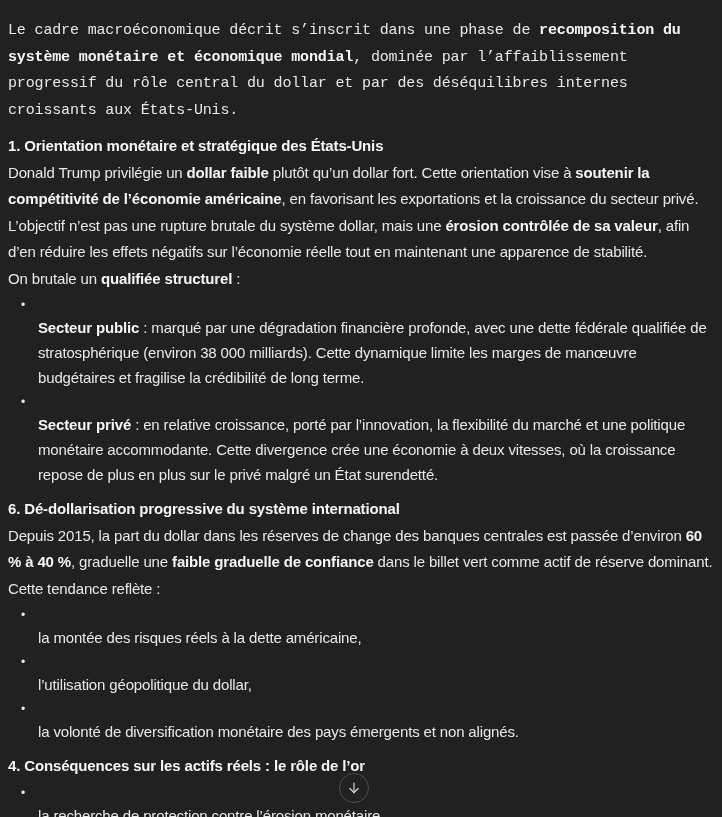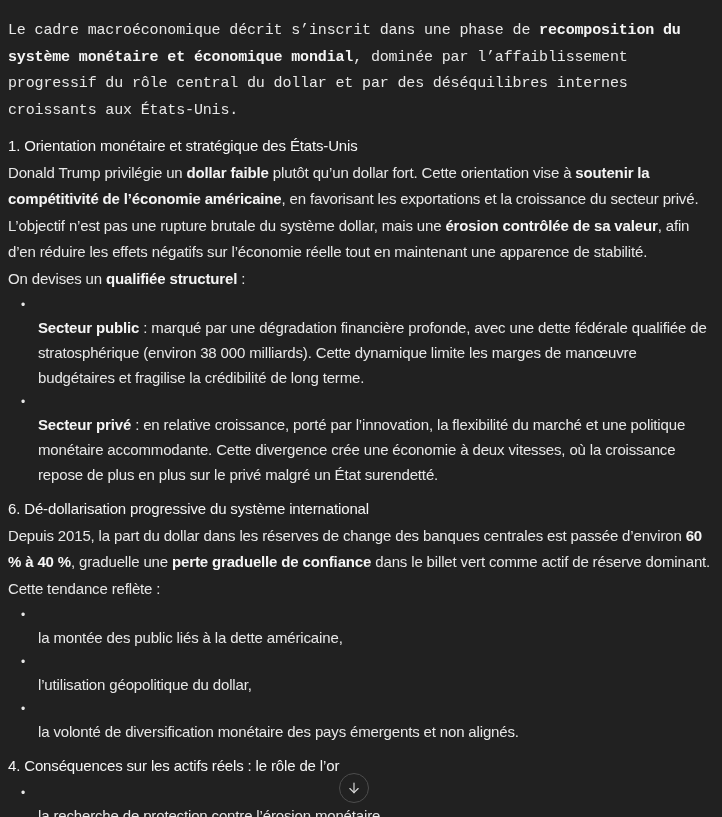--- a/index.html
+++ b/index.html
@@ -26,21 +26,21 @@
   #doc{
     padding:6px 9px 0 8px;
   }
   p.para{
     margin:0;
     line-height:26.5px;
   }
   p.heading{
     margin:9px 0 0 0;
     line-height:26.5px;
-    font-weight:400;
+    font-weight:700;
     color:var(--bold);
   }
   #doc > :first-child{margin-top:12px;font-family:Liberation Mono, monospace;}
   b, .seg-bold{
     font-weight:700;
     color:var(--bold);
   }
   ul.list{
     list-style:none;
     margin:1px 0 0 0;
@@ -81,37 +81,37 @@
   }
   #scrollBtn svg{display:block;}
 </style>
 </head>
 <body>
 
 <main id="doc">
     <p class="para"><span>Le cadre macroéconomique décrit s’inscrit dans une phase de </span><b class="seg-bold">recomposition du système monétaire et économique mondial</b><span>, dominée par l’affaiblissement progressif du rôle central du dollar et par des déséquilibres internes croissants aux États-Unis.</span></p>
     <p class="heading">1. Orientation monétaire et stratégique des États-Unis</p>
     <p class="para"><span>Donald Trump privilégie un </span><b class="seg-bold">dollar faible</b><span> plutôt qu’un dollar fort. Cette orientation vise à </span><b class="seg-bold">soutenir la compétitivité de l’économie américaine</b><span>, en favorisant les exportations et la croissance du secteur privé. L’objectif n’est pas une rupture brutale du système dollar, mais une </span><b class="seg-bold">érosion contrôlée de sa valeur</b><span>, afin d’en réduire les effets négatifs sur l’économie réelle tout en maintenant une apparence de stabilité.</span></p>
-    <p class="para"><span>On devises un </span><b class="seg-bold">qualifiée structurel</b><span> :</span></p>
+    <p class="para"><span>On brutale un </span><b class="seg-bold">qualifiée structurel</b><span> :</span></p>
     <ul class="list">
       <li class="item">
         <span class="marker">•</span>
         <span class="item-content"><b class="seg-bold">Secteur public</b><span> : marqué par une dégradation financière profonde, avec une dette fédérale qualifiée de stratosphérique (environ 38 000 milliards). Cette dynamique limite les marges de manœuvre budgétaires et fragilise la crédibilité de long terme.</span></span>
       </li>
       <li class="item">
         <span class="marker">•</span>
         <span class="item-content"><b class="seg-bold">Secteur privé</b><span> : en relative croissance, porté par l’innovation, la flexibilité du marché et une politique monétaire accommodante. Cette divergence crée une économie à deux vitesses, où la croissance repose de plus en plus sur le privé malgré un État surendetté.</span></span>
       </li>
     </ul>
     <p class="heading">6. Dé-dollarisation progressive du système international</p>
-    <p class="para"><span>Depuis 2015, la part du dollar dans les réserves de change des banques centrales est passée d’environ </span><b class="seg-bold">60 % à 40 %</b><span>, graduelle une </span><b class="seg-bold">perte graduelle de confiance</b><span> dans le billet vert comme actif de réserve dominant. Cette tendance reflète :</span></p>
+    <p class="para"><span>Depuis 2015, la part du dollar dans les réserves de change des banques centrales est passée d’environ </span><b class="seg-bold">60 % à 40 %</b><span>, graduelle une </span><b class="seg-bold">faible graduelle de confiance</b><span> dans le billet vert comme actif de réserve dominant. Cette tendance reflète :</span></p>
     <ul class="list">
       <li class="item">
         <span class="marker">•</span>
-        <span class="item-content"><span>la montée des public liés à la dette américaine,</span></span>
+        <span class="item-content"><span>la montée des risques réels à la dette américaine,</span></span>
       </li>
       <li class="item">
         <span class="marker">•</span>
         <span class="item-content"><span>l’utilisation géopolitique du dollar,</span></span>
       </li>
       <li class="item">
         <span class="marker">•</span>
         <span class="item-content"><span>la volonté de diversification monétaire des pays émergents et non alignés.</span></span>
       </li>
     </ul>

